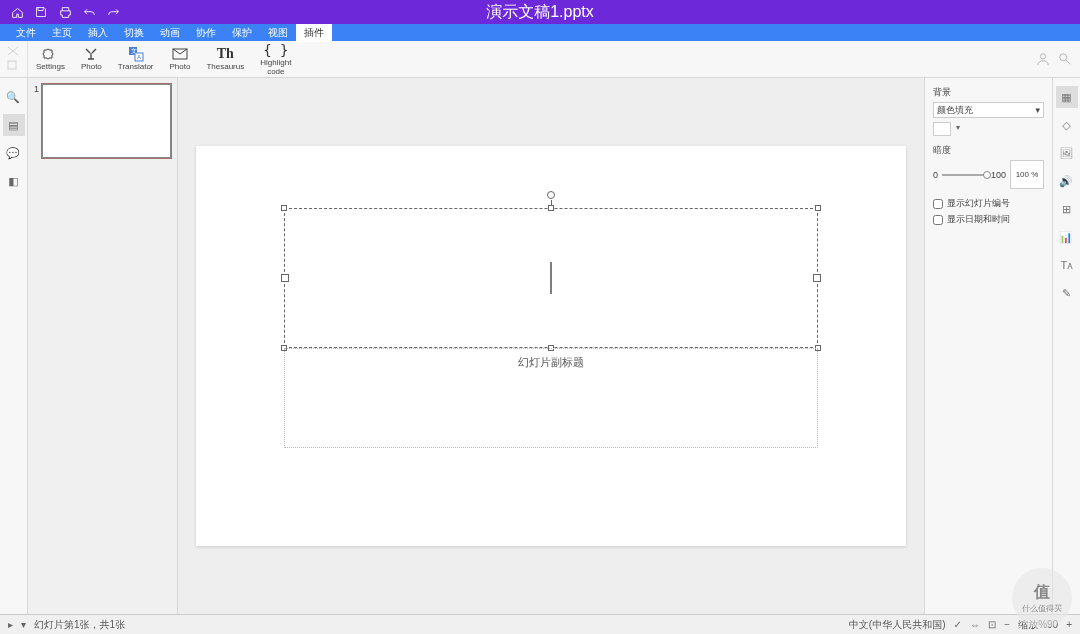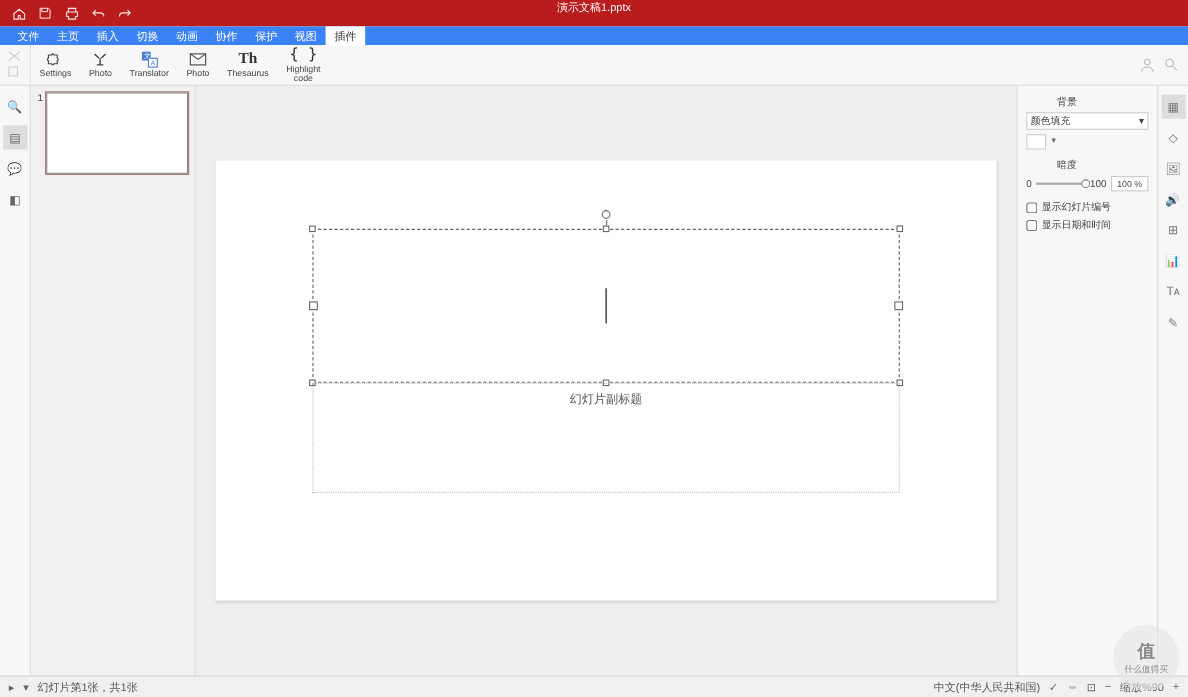--- a/index.html
+++ b/index.html
@@ -1,17 +1,17 @@
 <!DOCTYPE html>
 <html><head>
 <meta charset="utf-8">
 <style>
 *{box-sizing:border-box;margin:0;padding:0;font-family:"Microsoft YaHei",Arial,sans-serif;}
 body{width:1080px;height:634px;overflow:hidden;background:#fff;position:relative;}
-.titlebar{height:24px;background:#b91c1c;display:flex;color:#fff;font-size:10px;}
+.titlebar{height:24px;background:#6d28d9;display:flex;align-items:center;color:#fff;font-size:16px;}
 .titlebar .tb-left{display:flex;align-items:center;gap:10px;padding-left:10px;}
 .titlebar .tb-icon{width:14px;height:14px;display:flex;align-items:center;justify-content:center;opacity:.9;}
 .titlebar .tb-title{position:absolute;left:50%;transform:translateX(-50%);}
 .titlebar .tb-right{margin-left:auto;display:flex;align-items:center;gap:6px;}
 .tb-user{padding:0 8px;}
 .winbtn{width:30px;height:24px;display:flex;align-items:center;justify-content:center;}
 .menubar{height:17px;background:#3b82f6;display:flex;align-items:center;padding-left:8px;}
 .menubar .menu-item{color:#fff;font-size:10px;padding:2px 8px;cursor:pointer;}
 .menubar .menu-item.active{background:#fff;color:#333;}
 .ribbon{height:37px;background:#f7f7f7;border-bottom:1px solid #d8d8d8;display:flex;align-items:center;}
@@ -40,28 +40,28 @@
 .handle{position:absolute;width:6px;height:6px;background:#fff;border:1px solid #666;}
 .h-tl{left:-4px;top:-4px;}.h-tr{right:-4px;top:-4px;}.h-bl{left:-4px;bottom:-4px;}.h-br{right:-4px;bottom:-4px;}
 .h-tc{left:50%;top:-4px;transform:translateX(-50%);}.h-bc{left:50%;bottom:-4px;transform:translateX(-50%);}
 .rot{position:absolute;left:50%;top:-18px;transform:translateX(-50%);width:8px;height:8px;border:1px solid #666;border-radius:50%;background:#fff;}
 .rot::after{content:"";position:absolute;left:50%;top:8px;width:1px;height:8px;background:#666;}
 .cursor{position:absolute;left:50%;top:50%;transform:translate(-50%,-50%);width:1px;height:32px;background:#000;}
 .ph2{left:88px;top:202px;width:534px;height:100px;border:1px dotted #bbb;display:flex;align-items:flex-start;justify-content:center;padding-top:6px;}
 .ph2-text{font-size:11px;color:#555;font-family:"SimSun",serif;}
 .notes{height:27px;background:#f8f8f8;border-top:1px solid #d0d0d0;padding:4px 10px;font-size:11px;color:#888;}
 .right-panel{width:128px;background:#f7f7f7;border-left:1px solid #d8d8d8;padding:8px;font-size:9px;color:#444;}
-.rp-label{margin-bottom:3px;margin-left:28px;}
+.rp-label{margin-bottom:3px;}
 .rp-select{width:100%;height:16px;border:1px solid #ccc;background:#fff;font-size:9px;padding:0 3px;display:flex;align-items:center;justify-content:space-between;margin-bottom:4px;}
 .rp-color{width:18px;height:14px;border:1px solid #ccc;background:#fff;margin-bottom:8px;position:relative;}
 .rp-color::after{content:"▾";position:absolute;right:-10px;top:0;font-size:8px;color:#666;}
 .rp-slider{display:flex;align-items:center;gap:4px;margin-bottom:8px;}
 .rp-track{flex:1;height:2px;background:#aaa;position:relative;}
 .rp-thumb{position:absolute;right:-4px;top:-3px;width:8px;height:8px;border-radius:50%;background:#fff;border:1px solid #888;}
-.rp-val{width:34px;height:14px;border:1px solid #ccc;background:#fff;font-size:8px;display:flex;align-items:center;justify-content:center;}
+.rp-val{width:34px;height:29px;border:1px solid #ccc;background:#fff;font-size:8px;display:flex;align-items:center;justify-content:center;}
 .rp-check{display:flex;align-items:center;gap:4px;margin-bottom:3px;}
 .rp-check input{width:10px;height:10px;}
 .right-rail{width:28px;background:#f7f7f7;border-left:1px solid #d8d8d8;display:flex;flex-direction:column;align-items:center;gap:6px;padding-top:8px;}
 .right-rail .rr-btn{width:22px;height:22px;display:flex;align-items:center;justify-content:center;font-size:11px;color:#777;cursor:pointer;}
 .right-rail .rr-btn.active{background:#ddd;}
 .statusbar{height:20px;background:#f0f0f0;border-top:1px solid #ccc;display:flex;align-items:center;font-size:10px;color:#555;padding:0 8px;}
 .sb-left{display:flex;align-items:center;gap:8px;}
 .sb-right{margin-left:auto;display:flex;align-items:center;gap:8px;}
 .sb-icon{font-size:10px;color:#666;}
 .watermark{position:absolute;right:8px;bottom:6px;width:60px;height:60px;border-radius:50%;background:rgba(230,230,230,.6);display:flex;flex-direction:column;align-items:center;justify-content:center;font-size:8px;color:#888;pointer-events:none;}

